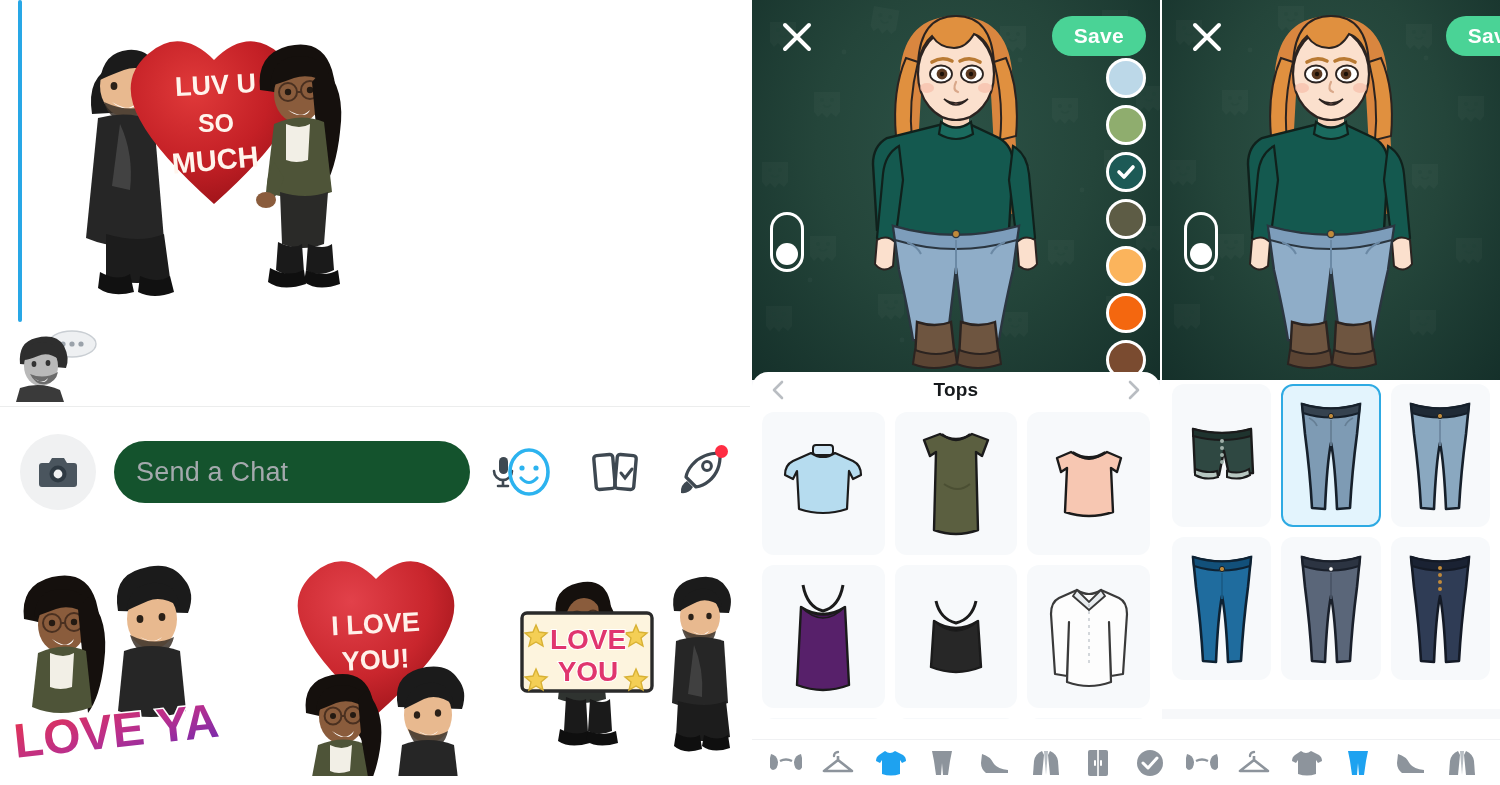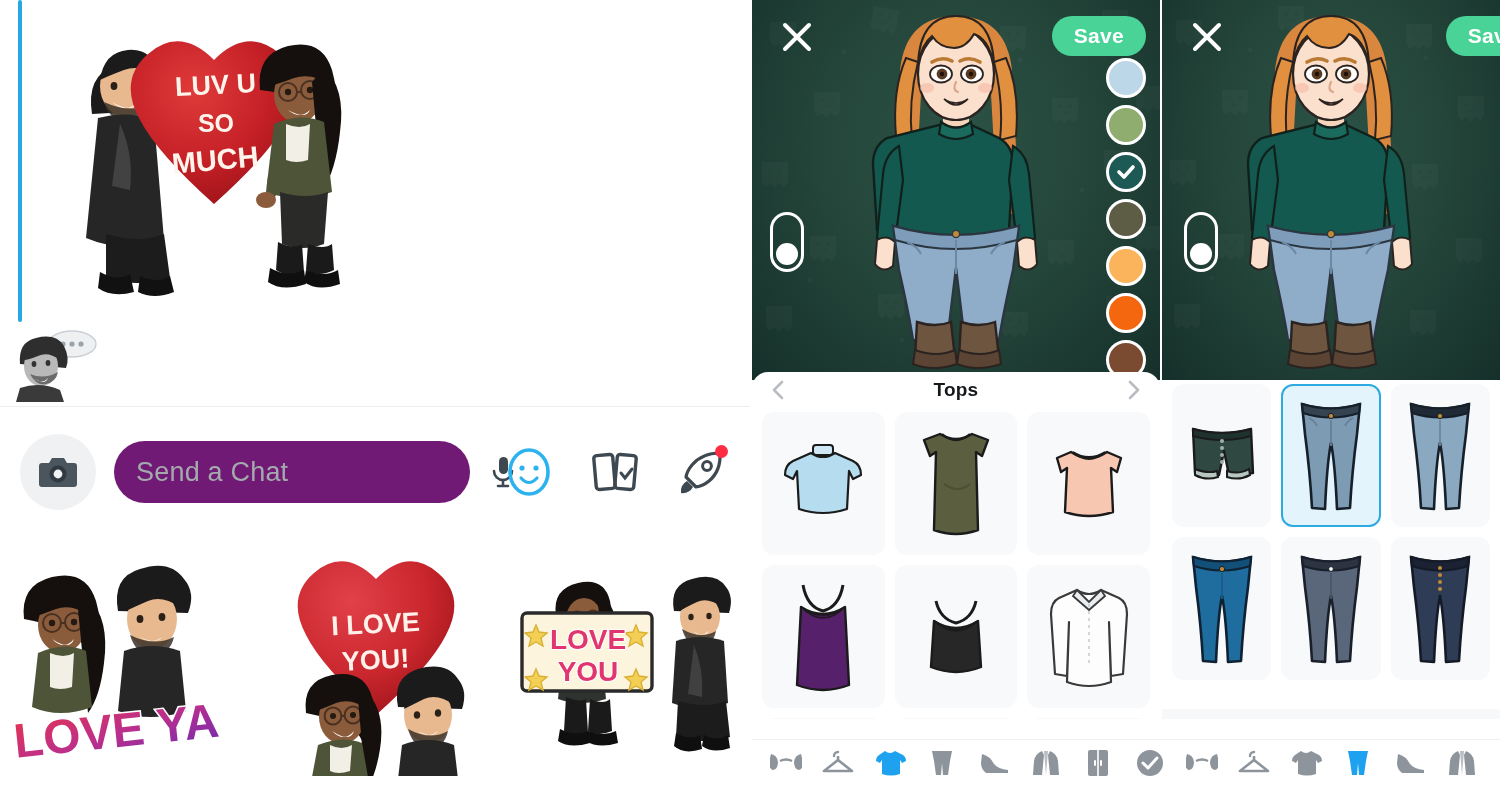--- a/index.html
+++ b/index.html
@@ -39,21 +39,21 @@
     display: flex; align-items: center;
   }
   .camera-btn {
     width: 76px; height: 76px; border-radius: 50%;
     background: #f0f1f2; margin-left: 20px;
     display: flex; align-items: center; justify-content: center;
     flex: 0 0 auto;
   }
   .chat-input-wrap {
     flex: 0 0 auto; width: 356px; height: 62px; margin-left: 18px;
-    background: #701a75; border-radius: 31px;
+    background: #14532d; border-radius: 31px;
     display: flex; align-items: center; padding: 0 22px; justify-content: space-between;
   }
   .chat-input {
     flex: 1; border: none; outline: none; background: transparent;
     font-family: "Liberation Sans", sans-serif;
     font-size: 27px; color: #a4a9ad; letter-spacing: .2px;
   }
   .chat-input::placeholder { color: #a4a9ad; }
   .mic-btn { flex: 0 0 auto; width: 26px; height: 34px; }
   .composer-actions {

